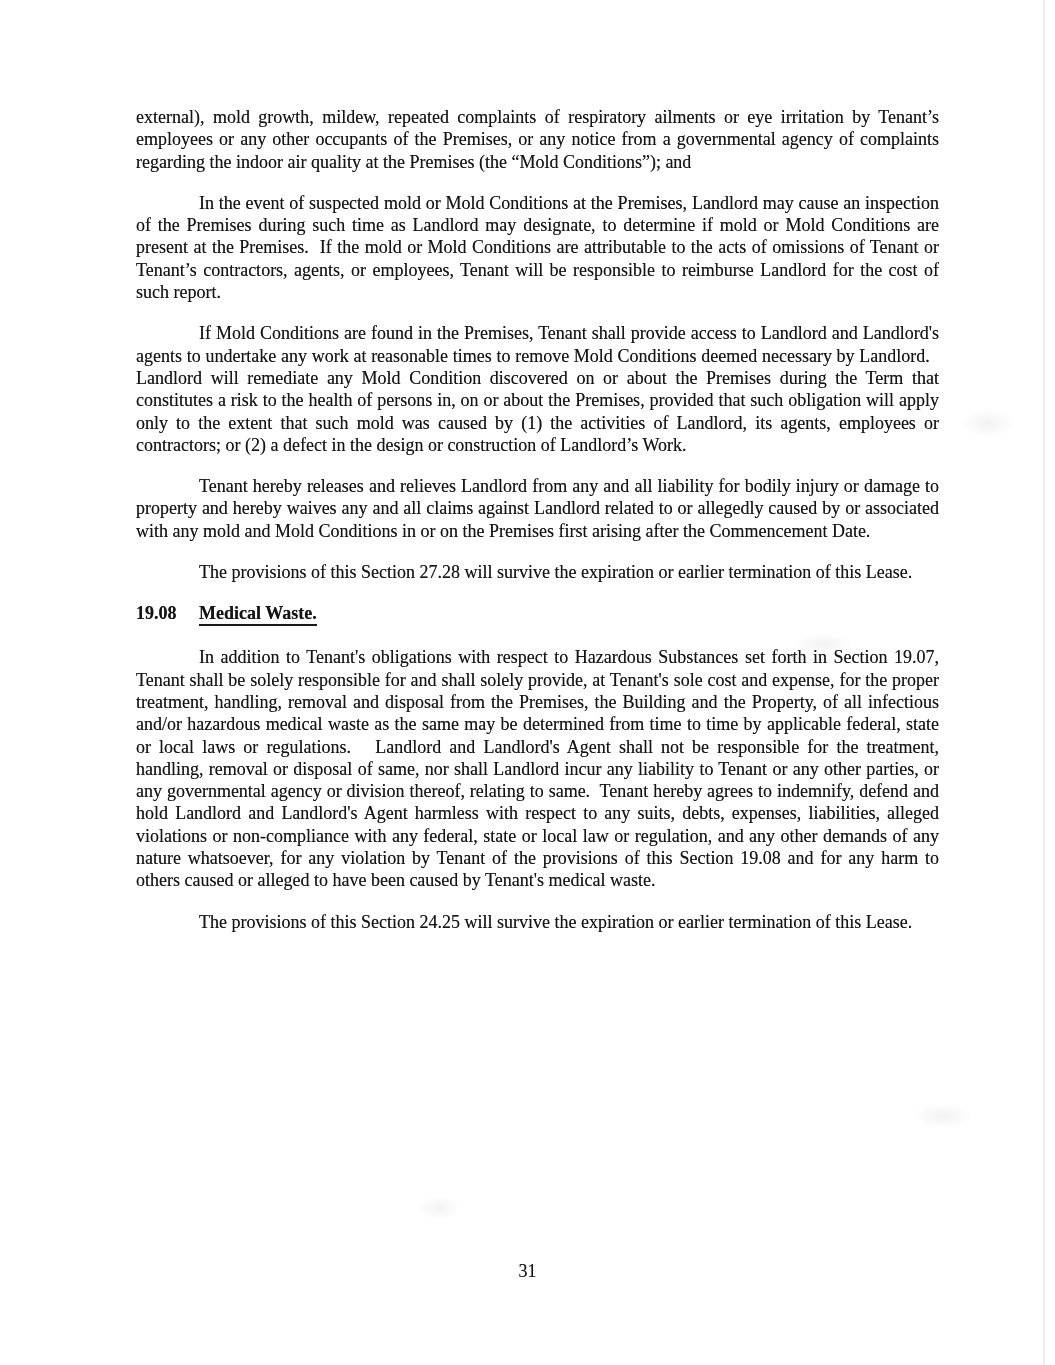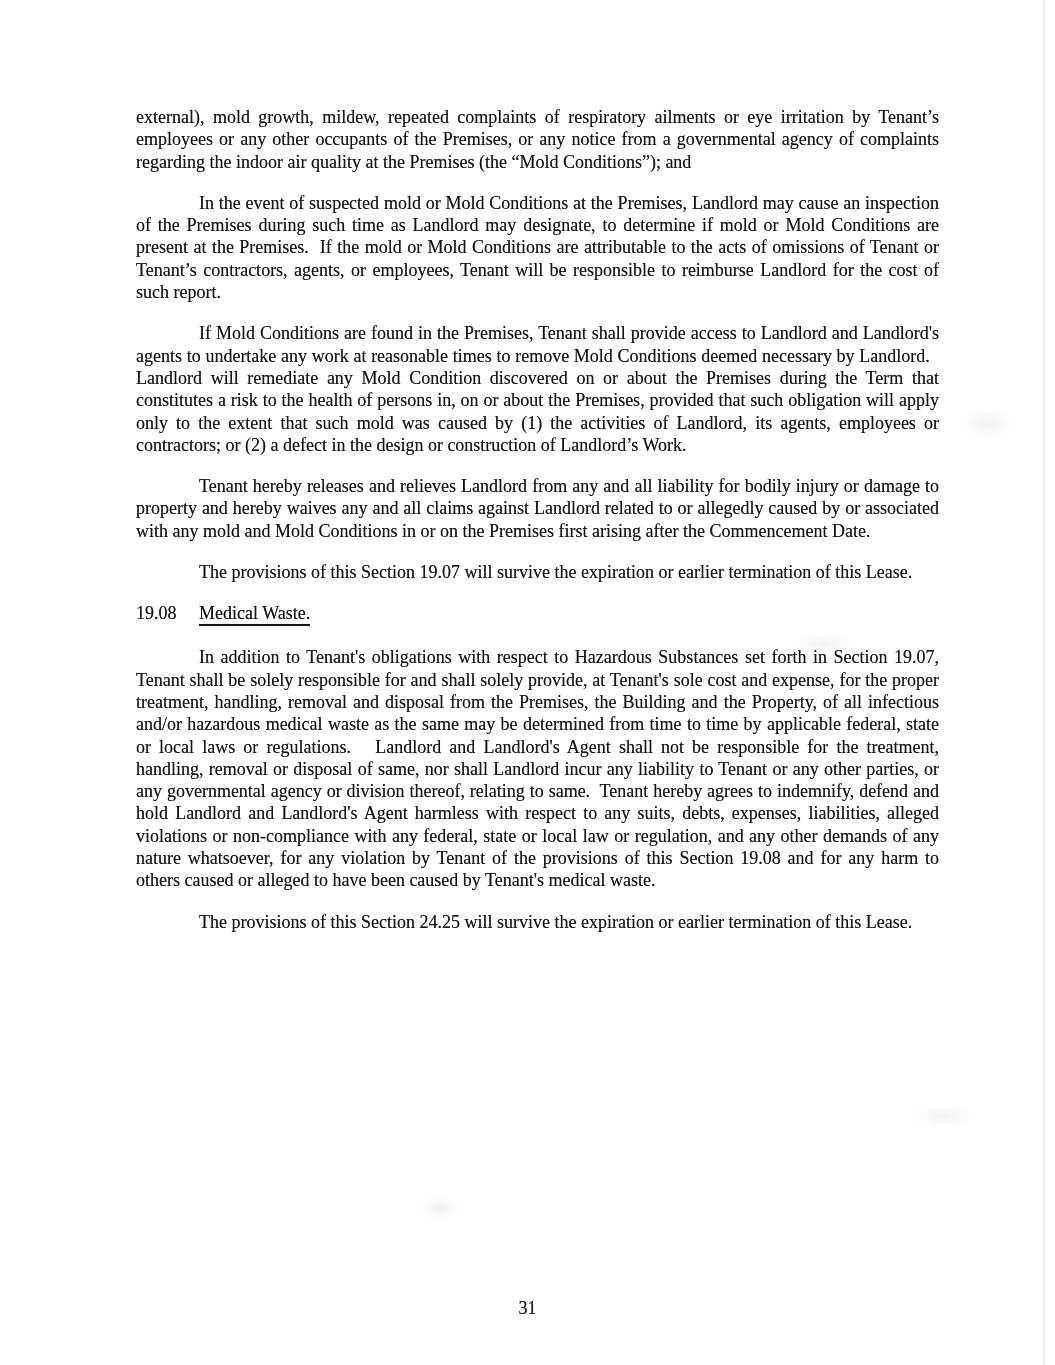--- a/index.html
+++ b/index.html
@@ -28,29 +28,29 @@
     font-size: 18px;
     line-height: 22.3px;
     text-align: justify;
     text-indent: 63px;
     text-shadow: 0 0 0.5px rgba(0,0,0,0.55);
   }
   .para.noindent { text-indent: 0; }
   .heading {
     margin: 2px 0 21px 0;
     font-size: 18px;
-    font-weight: 400;
+    font-weight: 700;
     line-height: 23px;
     text-shadow: 0 0 0.5px rgba(0,0,0,0.6);
   }
   .hnum { display: inline-block; width: 63px; }
   .htitle { border-bottom: 2px solid #181818; padding-bottom: 1px; }
   .pagenum {
     position: absolute;
-    top: 1297px;
+    top: 1260px;
     left: 0;
     width: 100%;
     text-align: center;
     font-size: 18px;
     line-height: 22px;
     text-shadow: 0 0 0.5px rgba(0,0,0,0.5);
   }
   
   .vline {
     position: absolute;
@@ -78,21 +78,21 @@
   <div class="smudge s1"></div>
   <div class="smudge s2"></div>
   <div class="smudge s3"></div>
   <div class="smudge s4"></div>
 
   <div class="content">
     <p class="para noindent">external), mold growth, mildew, repeated complaints of respiratory ailments or eye irritation by Tenant’s employees or any other occupants of the Premises, or any notice from a governmental agency of complaints regarding the indoor air quality at the Premises (the “Mold Conditions”); and</p>
     <p class="para">In the event of suspected mold or Mold Conditions at the Premises, Landlord may cause an inspection of the Premises during such time as Landlord may designate, to determine if mold or Mold Conditions are present at the Premises.&nbsp; If the mold or Mold Conditions are attributable to the acts of omissions of Tenant or Tenant’s contractors, agents, or employees, Tenant will be responsible to reimburse Landlord for the cost of such report.</p>
     <p class="para">If Mold Conditions are found in the Premises, Tenant shall provide access to Landlord and Landlord's agents to undertake any work at reasonable times to remove Mold Conditions deemed necessary by Landlord.&nbsp;&nbsp; Landlord will remediate any Mold Condition discovered on or about the Premises during the Term that constitutes a risk to the health of persons in, on or about the Premises, provided that such obligation will apply only to the extent that such mold was caused by (1) the activities of Landlord, its agents, employees or contractors; or (2) a defect in the design or construction of Landlord’s Work.</p>
     <p class="para">Tenant hereby releases and relieves Landlord from any and all liability for bodily injury or damage to property and hereby waives any and all claims against Landlord related to or allegedly caused by or associated with any mold and Mold Conditions in or on the Premises first arising after the Commencement Date.</p>
-    <p class="para">The provisions of this Section 19.07 will survive the expiration or earlier termination of this Lease.</p>
+    <p class="para">The provisions of this Section 27.28 will survive the expiration or earlier termination of this Lease.</p>
 
     <h2 class="heading">
       <span class="hnum">19.08</span><span class="htitle">Medical Waste.</span>
     </h2>
 
     <p class="para">In addition to Tenant's obligations with respect to Hazardous Substances set forth in Section 19.07, Tenant shall be solely responsible for and shall solely provide, at Tenant's sole cost and expense, for the proper treatment, handling, removal and disposal from the Premises, the Building and the Property, of all infectious and/or hazardous medical waste as the same may be determined from time to time by applicable federal, state or local laws or regulations.&nbsp;&nbsp; Landlord and Landlord's Agent shall not be responsible for the treatment, handling, removal or disposal of same, nor shall Landlord incur any liability to Tenant or any other parties, or any governmental agency or division thereof, relating to same.&nbsp; Tenant hereby agrees to indemnify, defend and hold Landlord and Landlord's Agent harmless with respect to any suits, debts, expenses, liabilities, alleged violations or non-compliance with any federal, state or local law or regulation, and any other demands of any nature whatsoever, for any violation by Tenant of the provisions of this Section 19.08 and for any harm to others caused or alleged to have been caused by Tenant's medical waste.</p>
     <p class="para">The provisions of this Section 24.25 will survive the expiration or earlier termination of this Lease.</p>
   </div>
 
   <div class="pagenum">31</div>

